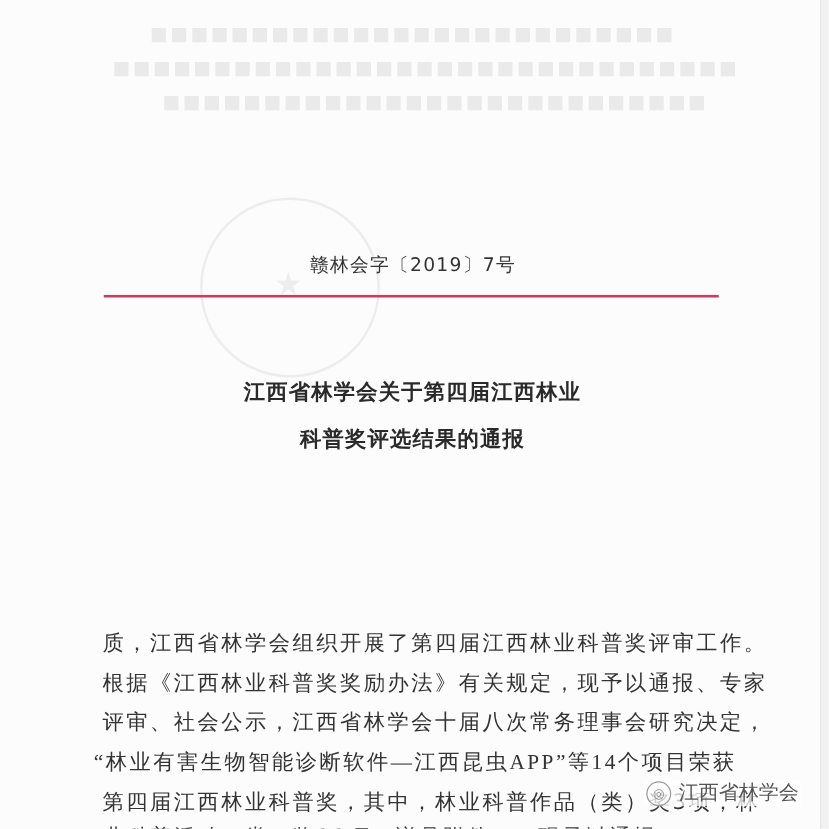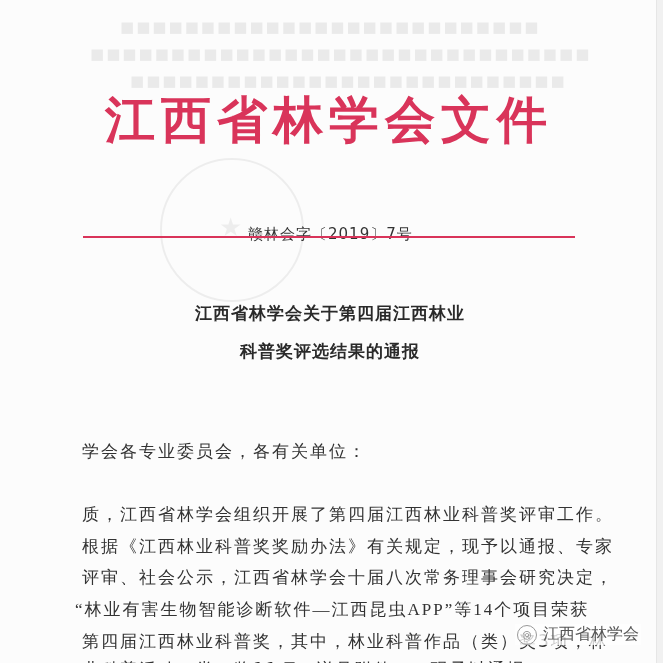--- a/index.html
+++ b/index.html
@@ -20,21 +20,21 @@
   .stamp-ghost .star { position: absolute; left: 57px; top: 52px; font-size: 26px; color: rgba(0,0,0,0.06); }
 
   .header-title {
     position: absolute; left: 105px; top: 88px; width: 450px;
     font-family: "DejaVu Serif", serif; font-size: 50px; font-weight: bold;
     color: #d9345a; letter-spacing: 6px; white-space: nowrap; line-height: 64px;
   }
   .doc-number {
     position: absolute; left: 248px; top: 203px;
     font-family: "DejaVu Sans", sans-serif; font-size: 15px; color: #333;
-    letter-spacing: 1px; white-space: nowrap; margin-top: 22px;
+    letter-spacing: 1px; white-space: nowrap;
   }
   .red-rule {
     position: absolute; left: 83px; top: 236px; width: 492px; height: 2px; background: #d9345a;
   }
   .notice-title {
     position: absolute; left: 110px; width: 440px; text-align: center;
     font-family: "DejaVu Serif", serif; font-size: 17px; font-weight: bold; color: #2a2a2a;
     letter-spacing: 1px; white-space: nowrap;
   }
   .t1 { top: 302px; }
@@ -61,28 +61,26 @@
 <div class="page">
   <div class="right-edge"></div>
 
   <div class="ghost" style="left:120px;top:18px;">■■■■■■■■■■■■■■■■■■■■■■■■■■</div>
   <div class="ghost" style="left:90px;top:45px;">■■■■■■■■■■■■■■■■■■■■■■■■■■■■■■■</div>
   <div class="ghost" style="left:130px;top:72px;">■■■■■■■■■■■■■■■■■■■■■■■■■■■</div>
   <div class="stamp-ghost">
     <span class="star">★</span>
   </div>
 
-  <div class="header-title">江西省林学会文件</div>
   <div class="doc-number">赣林会字〔2019〕7号</div>
   <div class="red-rule"></div>
 
   <div class="notice-title t1">江西省林学会关于第四届江西林业</div>
   <div class="notice-title t2">科普奖评选结果的通报</div>
 
-  <div class="body-line" style="top:440px;">学会各专业委员会，各有关单位：</div>
   <div class="body-line" style="top:503px;text-align:center;">质，江西省林学会组织开展了第四届江西林业科普奖评审工作。</div>
   <div class="body-line" style="top:535px;">根据《江西林业科普奖奖励办法》有关规定，现予以通报、专家</div>
   <div class="body-line" style="top:566px;">评审、社会公示，江西省林学会十届八次常务理事会研究决定，</div>
   <div class="body-line" style="top:598px;left:75px;font-family:Liberation Serif, serif;">“林业有害生物智能诊断软件—江西昆虫APP”等14个项目荣获</div>
   <div class="body-line" style="top:630px;">第四届江西林业科普奖，其中，林业科普作品（类）奖3项，林</div>
   <div class="body-line" style="top:658px;">业科普活动（类）奖11项（详见附件），现予以通报。</div>
 
   <div class="watermark">
     <span class="wm-icon">◎</span>
     <span>江西省林学会</span>

